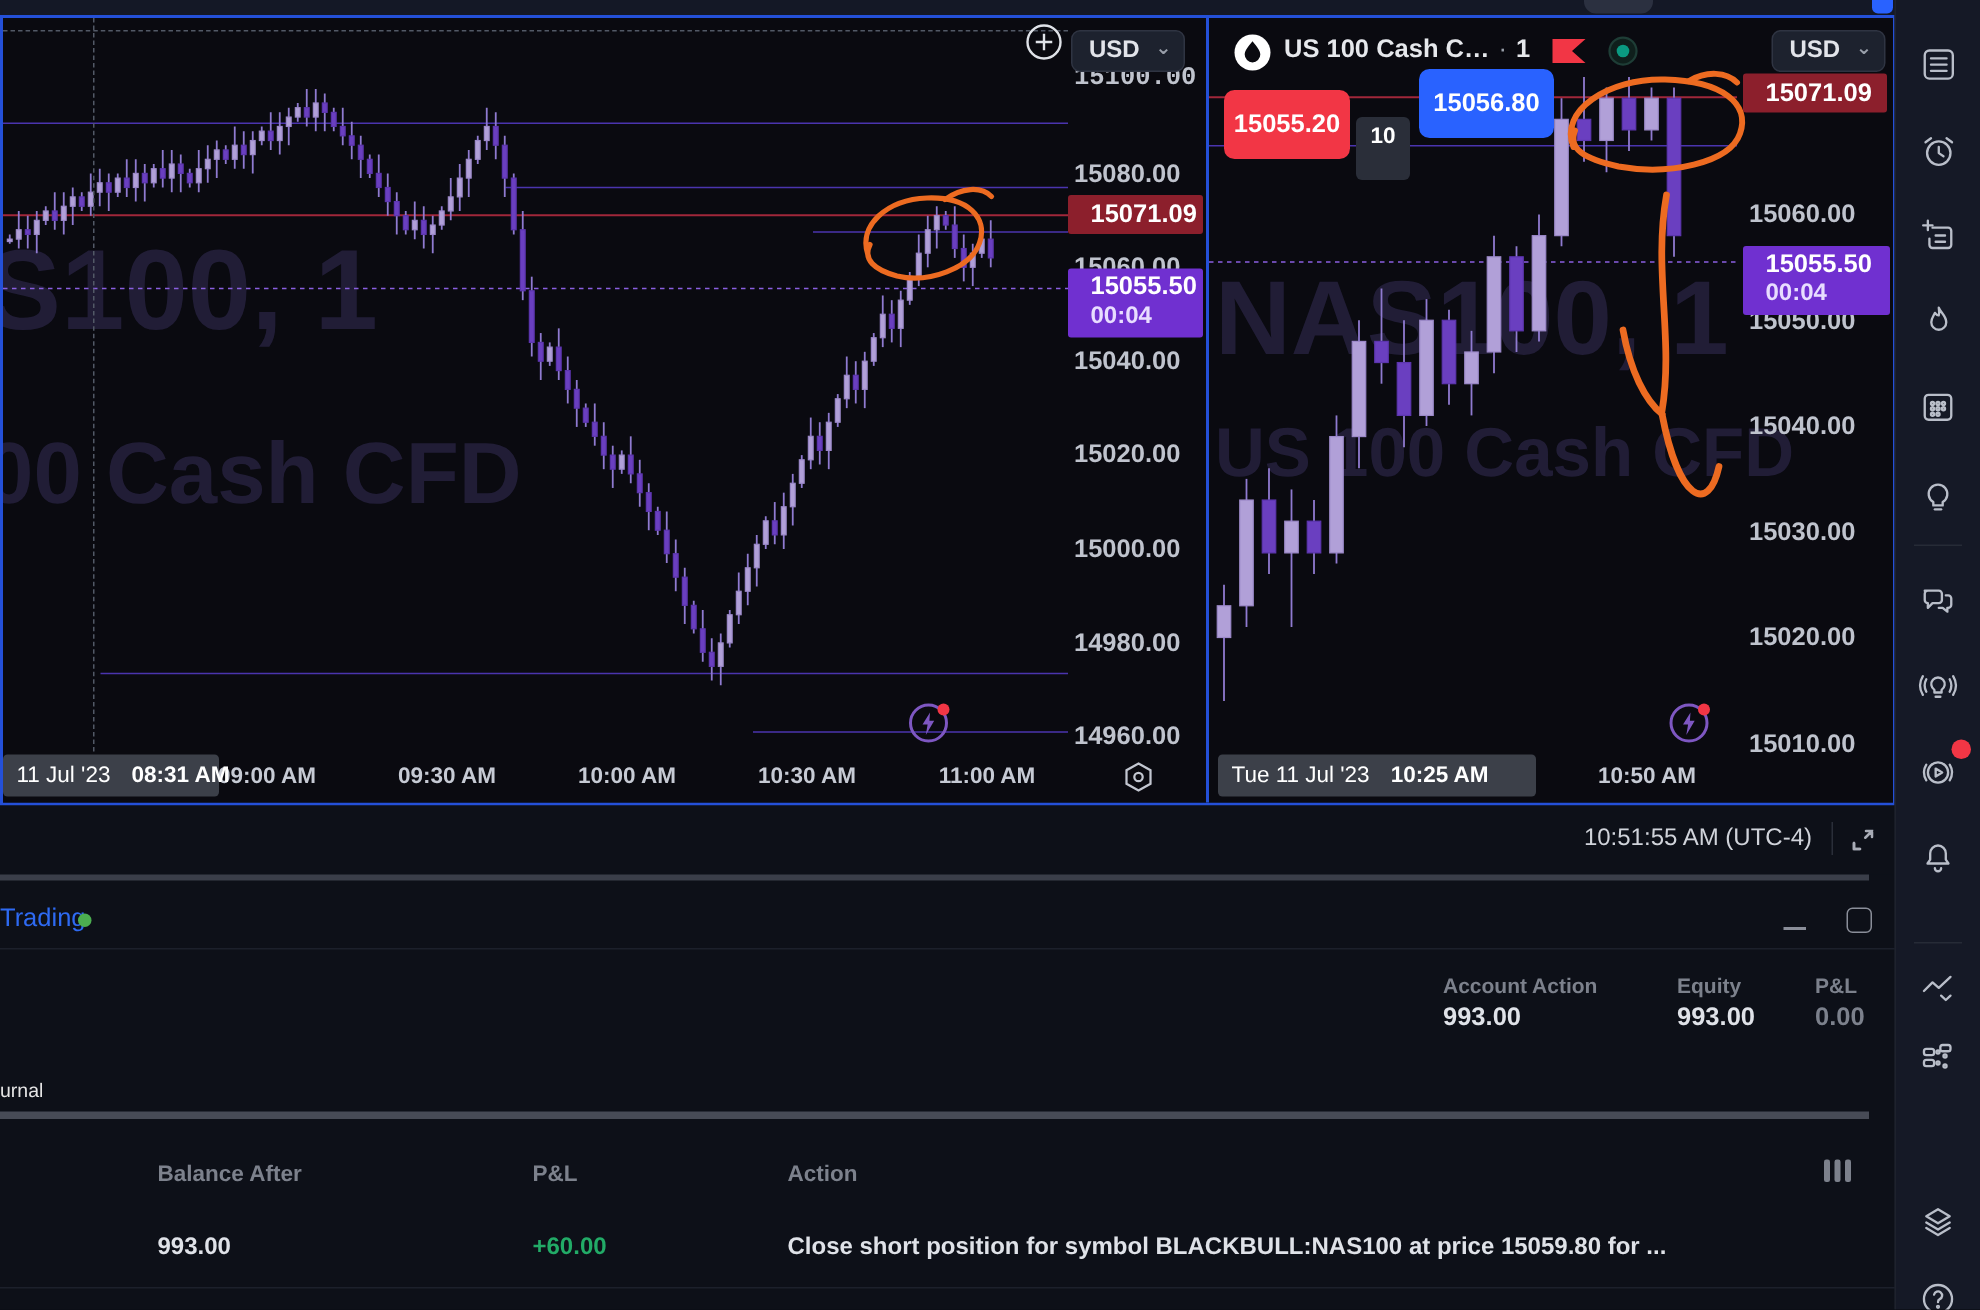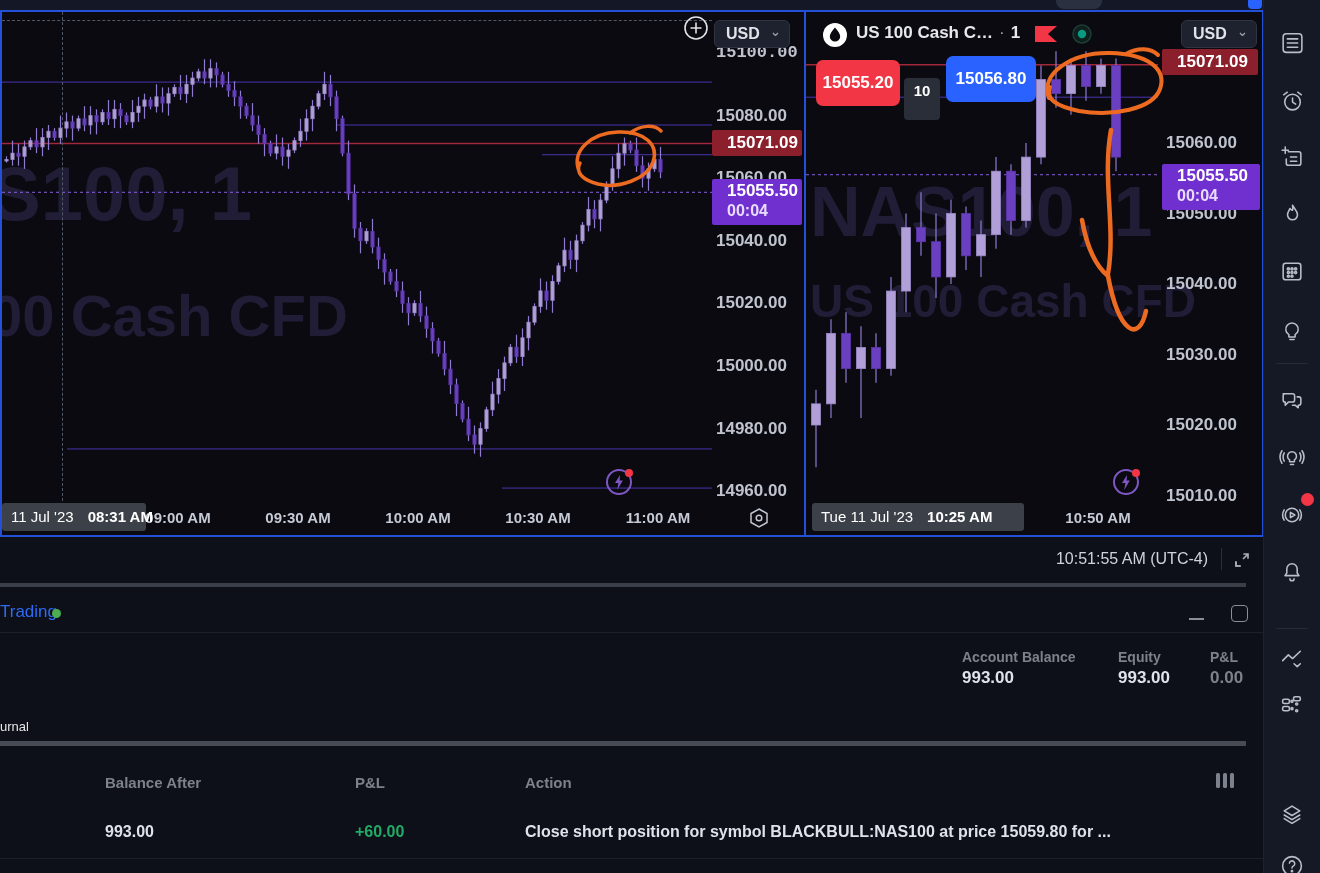--- a/index.html
+++ b/index.html
@@ -460,21 +460,21 @@
             <circle cx="10" cy="10" r="4.2" fill="#0a9a81"></circle>
           </svg>
       </div>
       <div class="usd" style="left:375px;top:8px;">
         <span>USD</span><span class="chev">⌄</span>
       </div>
 
       <div class="trade-btn sellbtn" style="left:10px;top:48px;">15055.20</div>
       <div class="spreadv" style="left:98px;top:48px;margin-top:24px;">1.60</div>
       <div class="spreadbox" style="left:98px;top:66px;">10</div>
-      <div class="trade-btn buybtn" style="left:140px;top:44px;">15056.80</div>
+      <div class="trade-btn buybtn" style="left:140px;top:34px;">15056.80</div>
 
       <div class="ttip" style="left:6px;width:212px;">
         <span>Tue 11 Jul '23</span><b>10:25 AM</b>
       </div>
 
       <div class="plabel red" style="left:356px;top:37px;width:96px;">
         <span>15071.09</span>
       </div>
       <div class="plabel purple" style="left:356px;top:152px;width:98px;height:46px;line-height:22px;">
         <div>15055.50</div>
@@ -510,21 +510,21 @@
   </div>
 
   <div class="panel">
     <div class="pbar" style="top:0;"></div>
     <span class="ptitle">Trading</span>
     <span class="pdot"></span>
     <span class="minbtn"></span>
     <span class="restorebtn"></span>
     <div class="hairline" style="top:49px;"></div>
     <div id="summary">
-        <div class="sum-label" style="left:962px;top:66px;">Account Balance</div>
+        <div class="sum-label" style="left:962px;top:66px;">Account Action</div>
         <div class="sum-value" style="left:962px;top:85px;">993.00</div>
         <div class="sum-label" style="left:1118px;top:66px;">Equity</div>
         <div class="sum-value" style="left:1118px;top:85px;">993.00</div>
         <div class="sum-label" style="left:1210px;top:66px;">P&amp;L</div>
         <div class="sum-value dim" style="left:1210px;top:85px;">0.00</div>
       </div>
     <span class="tablabel">urnal</span>
     <div class="thickbar"></div>
     <div id="thead">
         <div class="th" style="left:105px;">Balance After</div>

